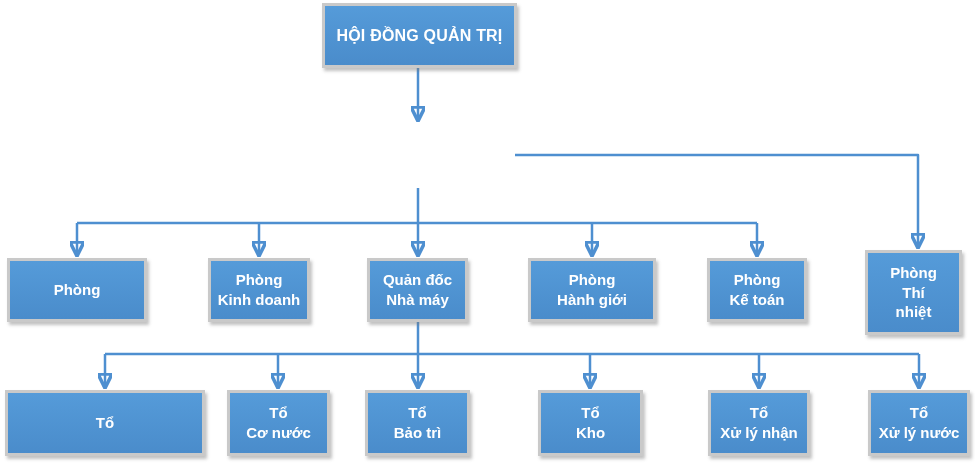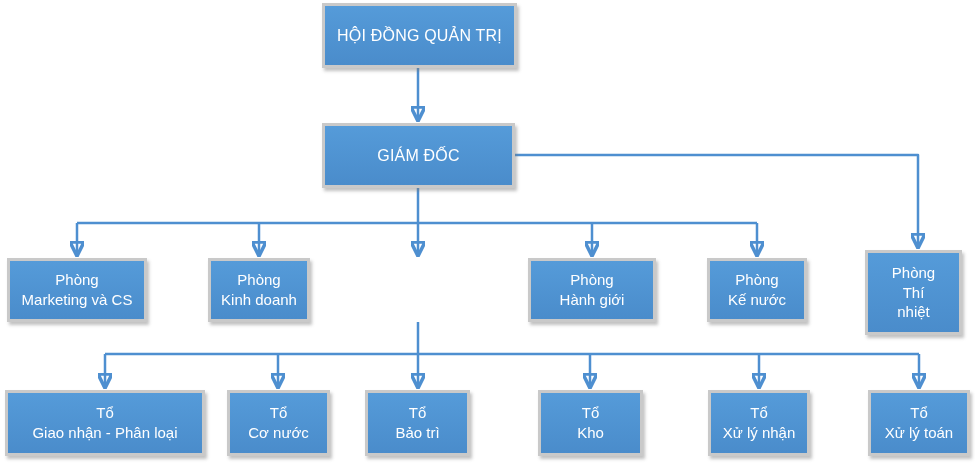--- a/index.html
+++ b/index.html
@@ -22,21 +22,21 @@
     fill: none;
     stroke-linejoin: round;
   }
   .node {
     position: absolute;
     box-sizing: border-box;
     background: linear-gradient(180deg, #559bd9 0%, #4a8ccb 100%);
     border: 3px solid #c9c9c9;
     box-shadow: 2px 3px 3px rgba(120,120,120,0.45);
     color: #ffffff;
-    font-weight: normal;
+    font-weight: bold;
     display: flex;
     flex-direction: column;
     align-items: center;
     justify-content: center;
     text-align: center;
     line-height: 1.32;
     font-size: 15px;
   }
   .node .ln { white-space: nowrap; }
   .lvl12 { font-size: 16px; letter-spacing: 0.2px; }
@@ -88,64 +88,63 @@
     <path d="M418,354 V387" marker-end="url(#arrow)"></path>
     <path d="M590,354 V387" marker-end="url(#arrow)"></path>
     <path d="M759,354 V387" marker-end="url(#arrow)"></path>
     <path d="M919,354 V387" marker-end="url(#arrow)"></path>
   </svg>
 
   <div class="node lvl12" id="n-board">
     <span class="ln">HỘI ĐỒNG QUẢN TRỊ</span>
   </div>
 
-  <div class="node lvl12" id="n-director">
-    <span class="ln">GIÁM ĐỐC</span>
-  </div>
 
   <div class="node" id="n-marketing">
     <span class="ln">Phòng</span>
-    <span class="ln">Marketing và CS</span>
   </div>
   <div class="node" id="n-kinhdoanh">
     <span class="ln">Phòng</span>
     <span class="ln">Kinh doanh</span>
+  </div>
+  <div class="node" id="n-quandoc">
+    <span class="ln">Quản đốc</span>
+    <span class="ln">Nhà máy</span>
   </div>
   <div class="node" id="n-hanhchanh">
     <span class="ln">Phòng</span>
     <span class="ln">Hành giới</span>
   </div>
   <div class="node" id="n-ketoan">
     <span class="ln">Phòng</span>
-    <span class="ln">Kế nước</span>
+    <span class="ln">Kế toán</span>
   </div>
   <div class="node" id="n-thinghiem">
     <span class="ln">Phòng</span>
     <span class="ln">Thí</span>
     <span class="ln">nhiệt</span>
   </div>
 
   <div class="node" id="n-giaonhan">
     <span class="ln">Tổ</span>
-    <span class="ln">Giao nhận - Phân loại</span>
   </div>
   <div class="node" id="n-cogioi">
     <span class="ln">Tổ</span>
     <span class="ln">Cơ nước</span>
   </div>
   <div class="node" id="n-baotri">
     <span class="ln">Tổ</span>
     <span class="ln">Bảo trì</span>
   </div>
   <div class="node" id="n-kho">
     <span class="ln">Tổ</span>
     <span class="ln">Kho</span>
   </div>
   <div class="node" id="n-xulynhiet">
     <span class="ln">Tổ</span>
     <span class="ln">Xử lý nhận</span>
   </div>
   <div class="node" id="n-xulynuoc">
     <span class="ln">Tổ</span>
-    <span class="ln">Xử lý toán</span>
+    <span class="ln">Xử lý nước</span>
   </div>
 
 </div>
 
 </body></html>

